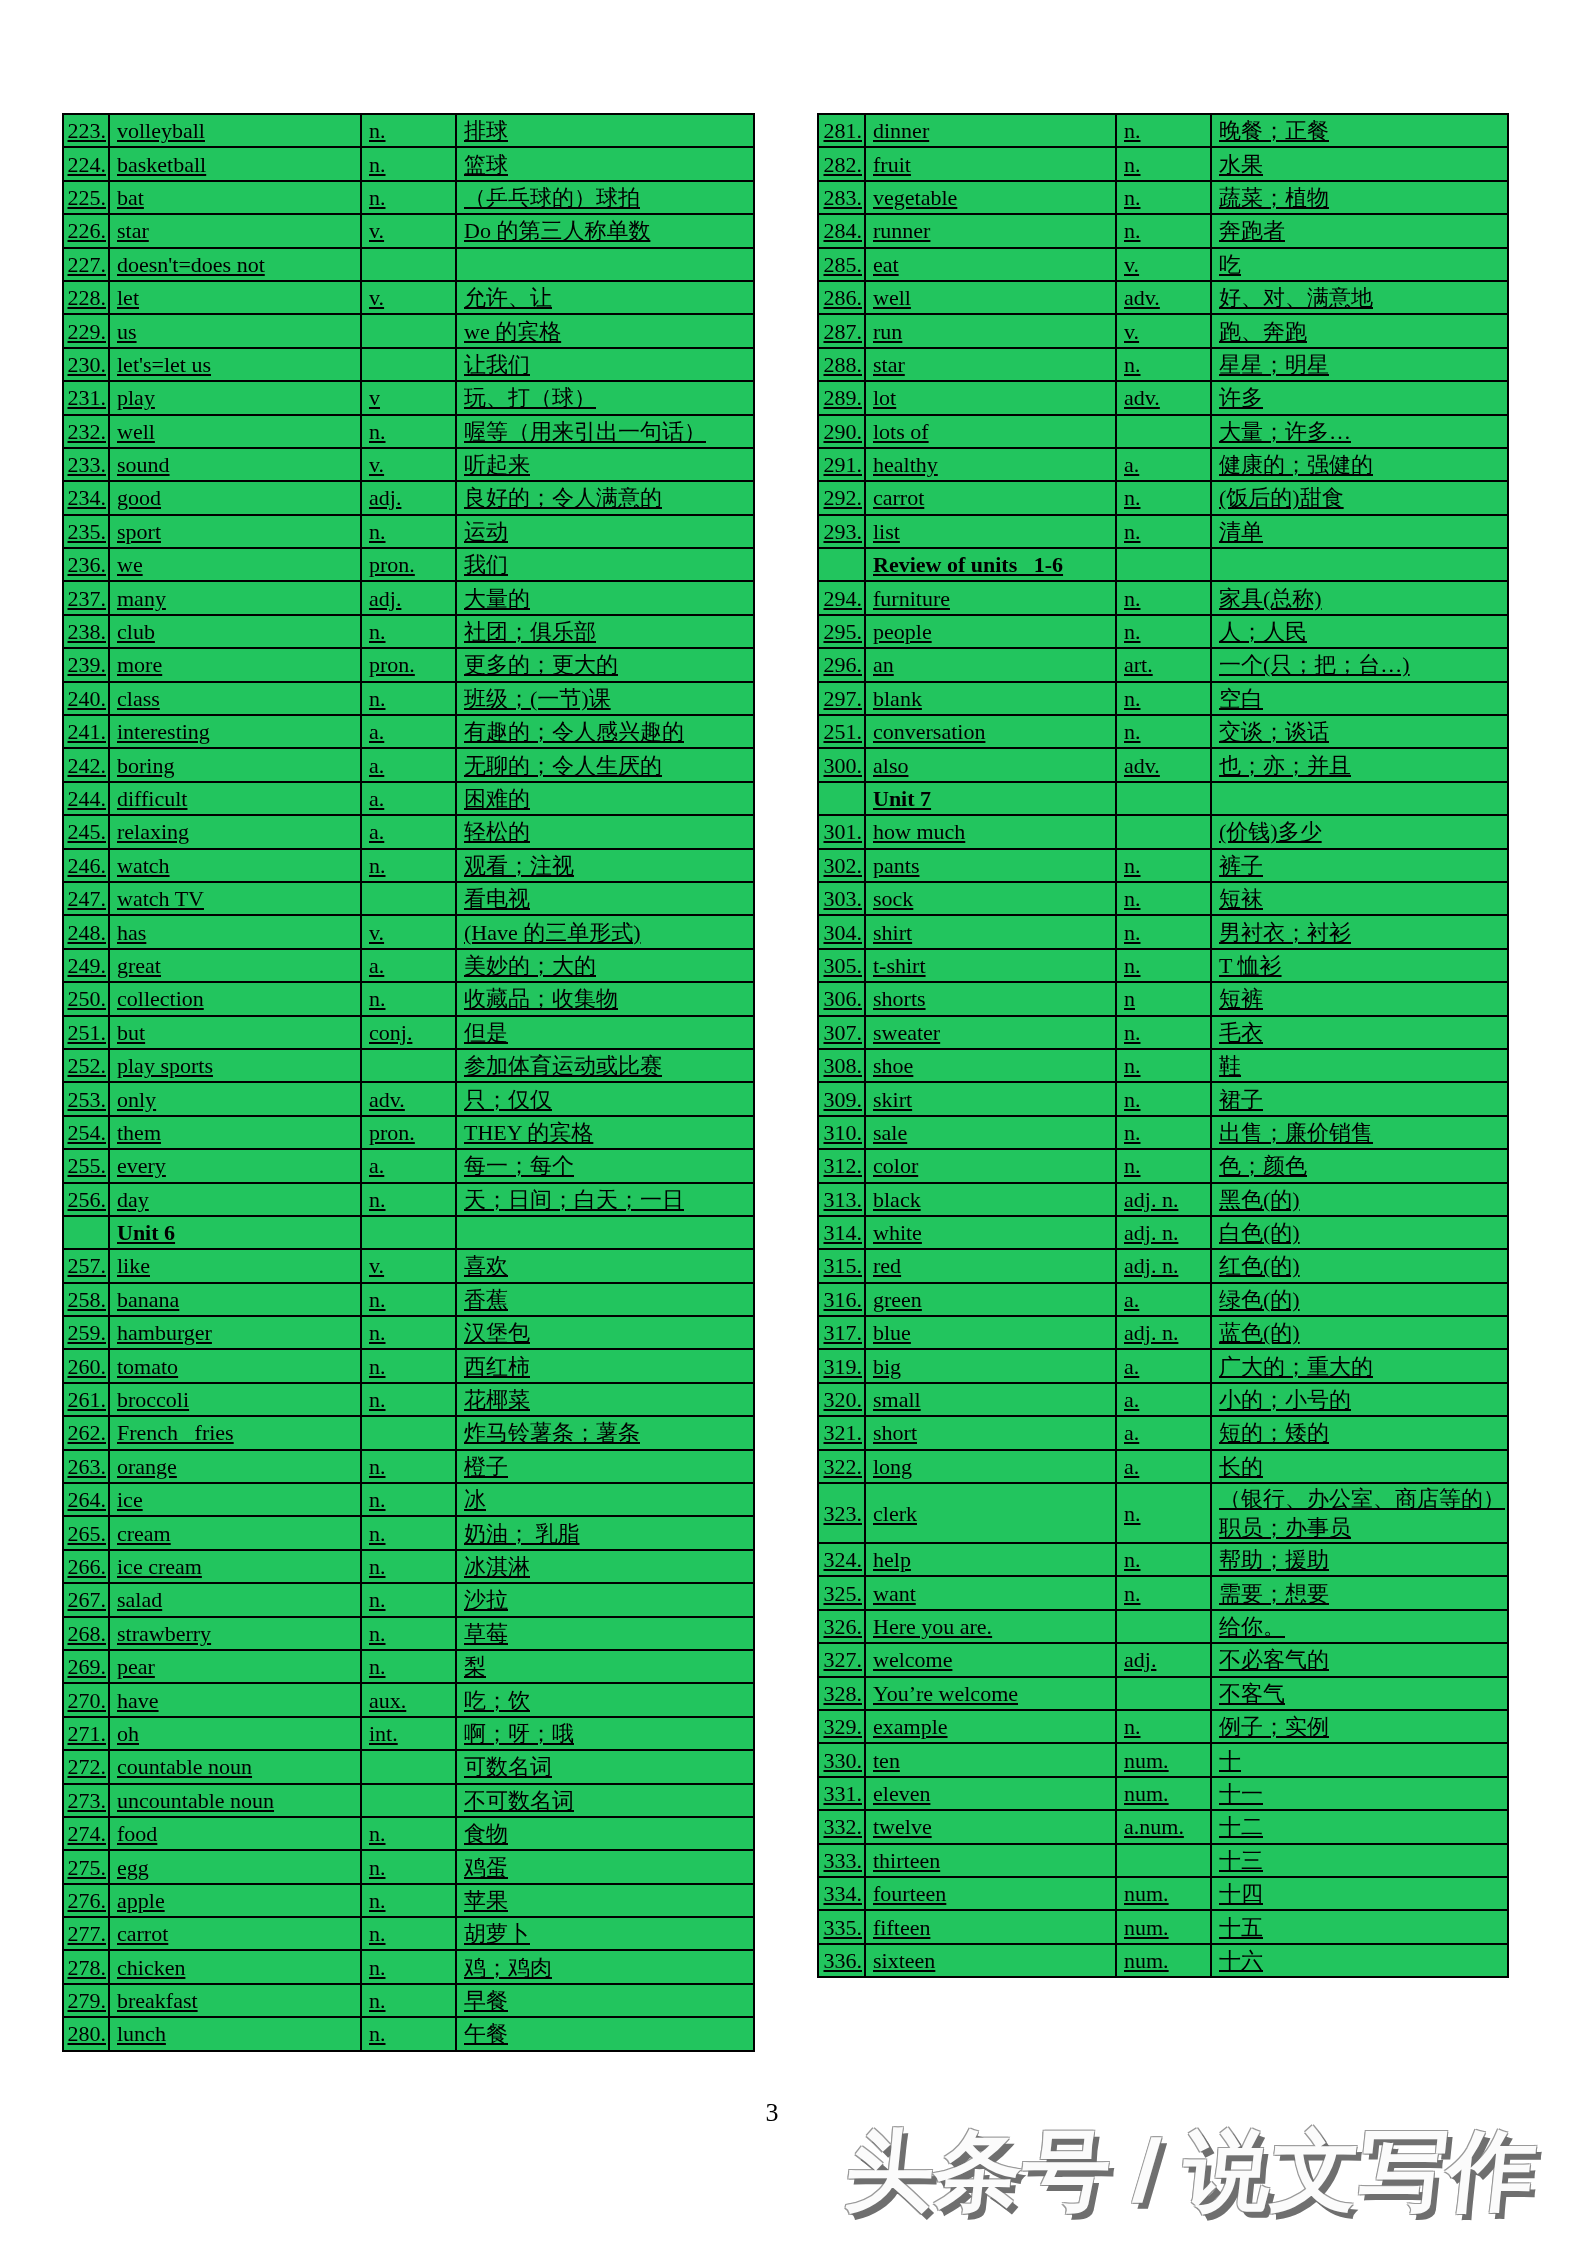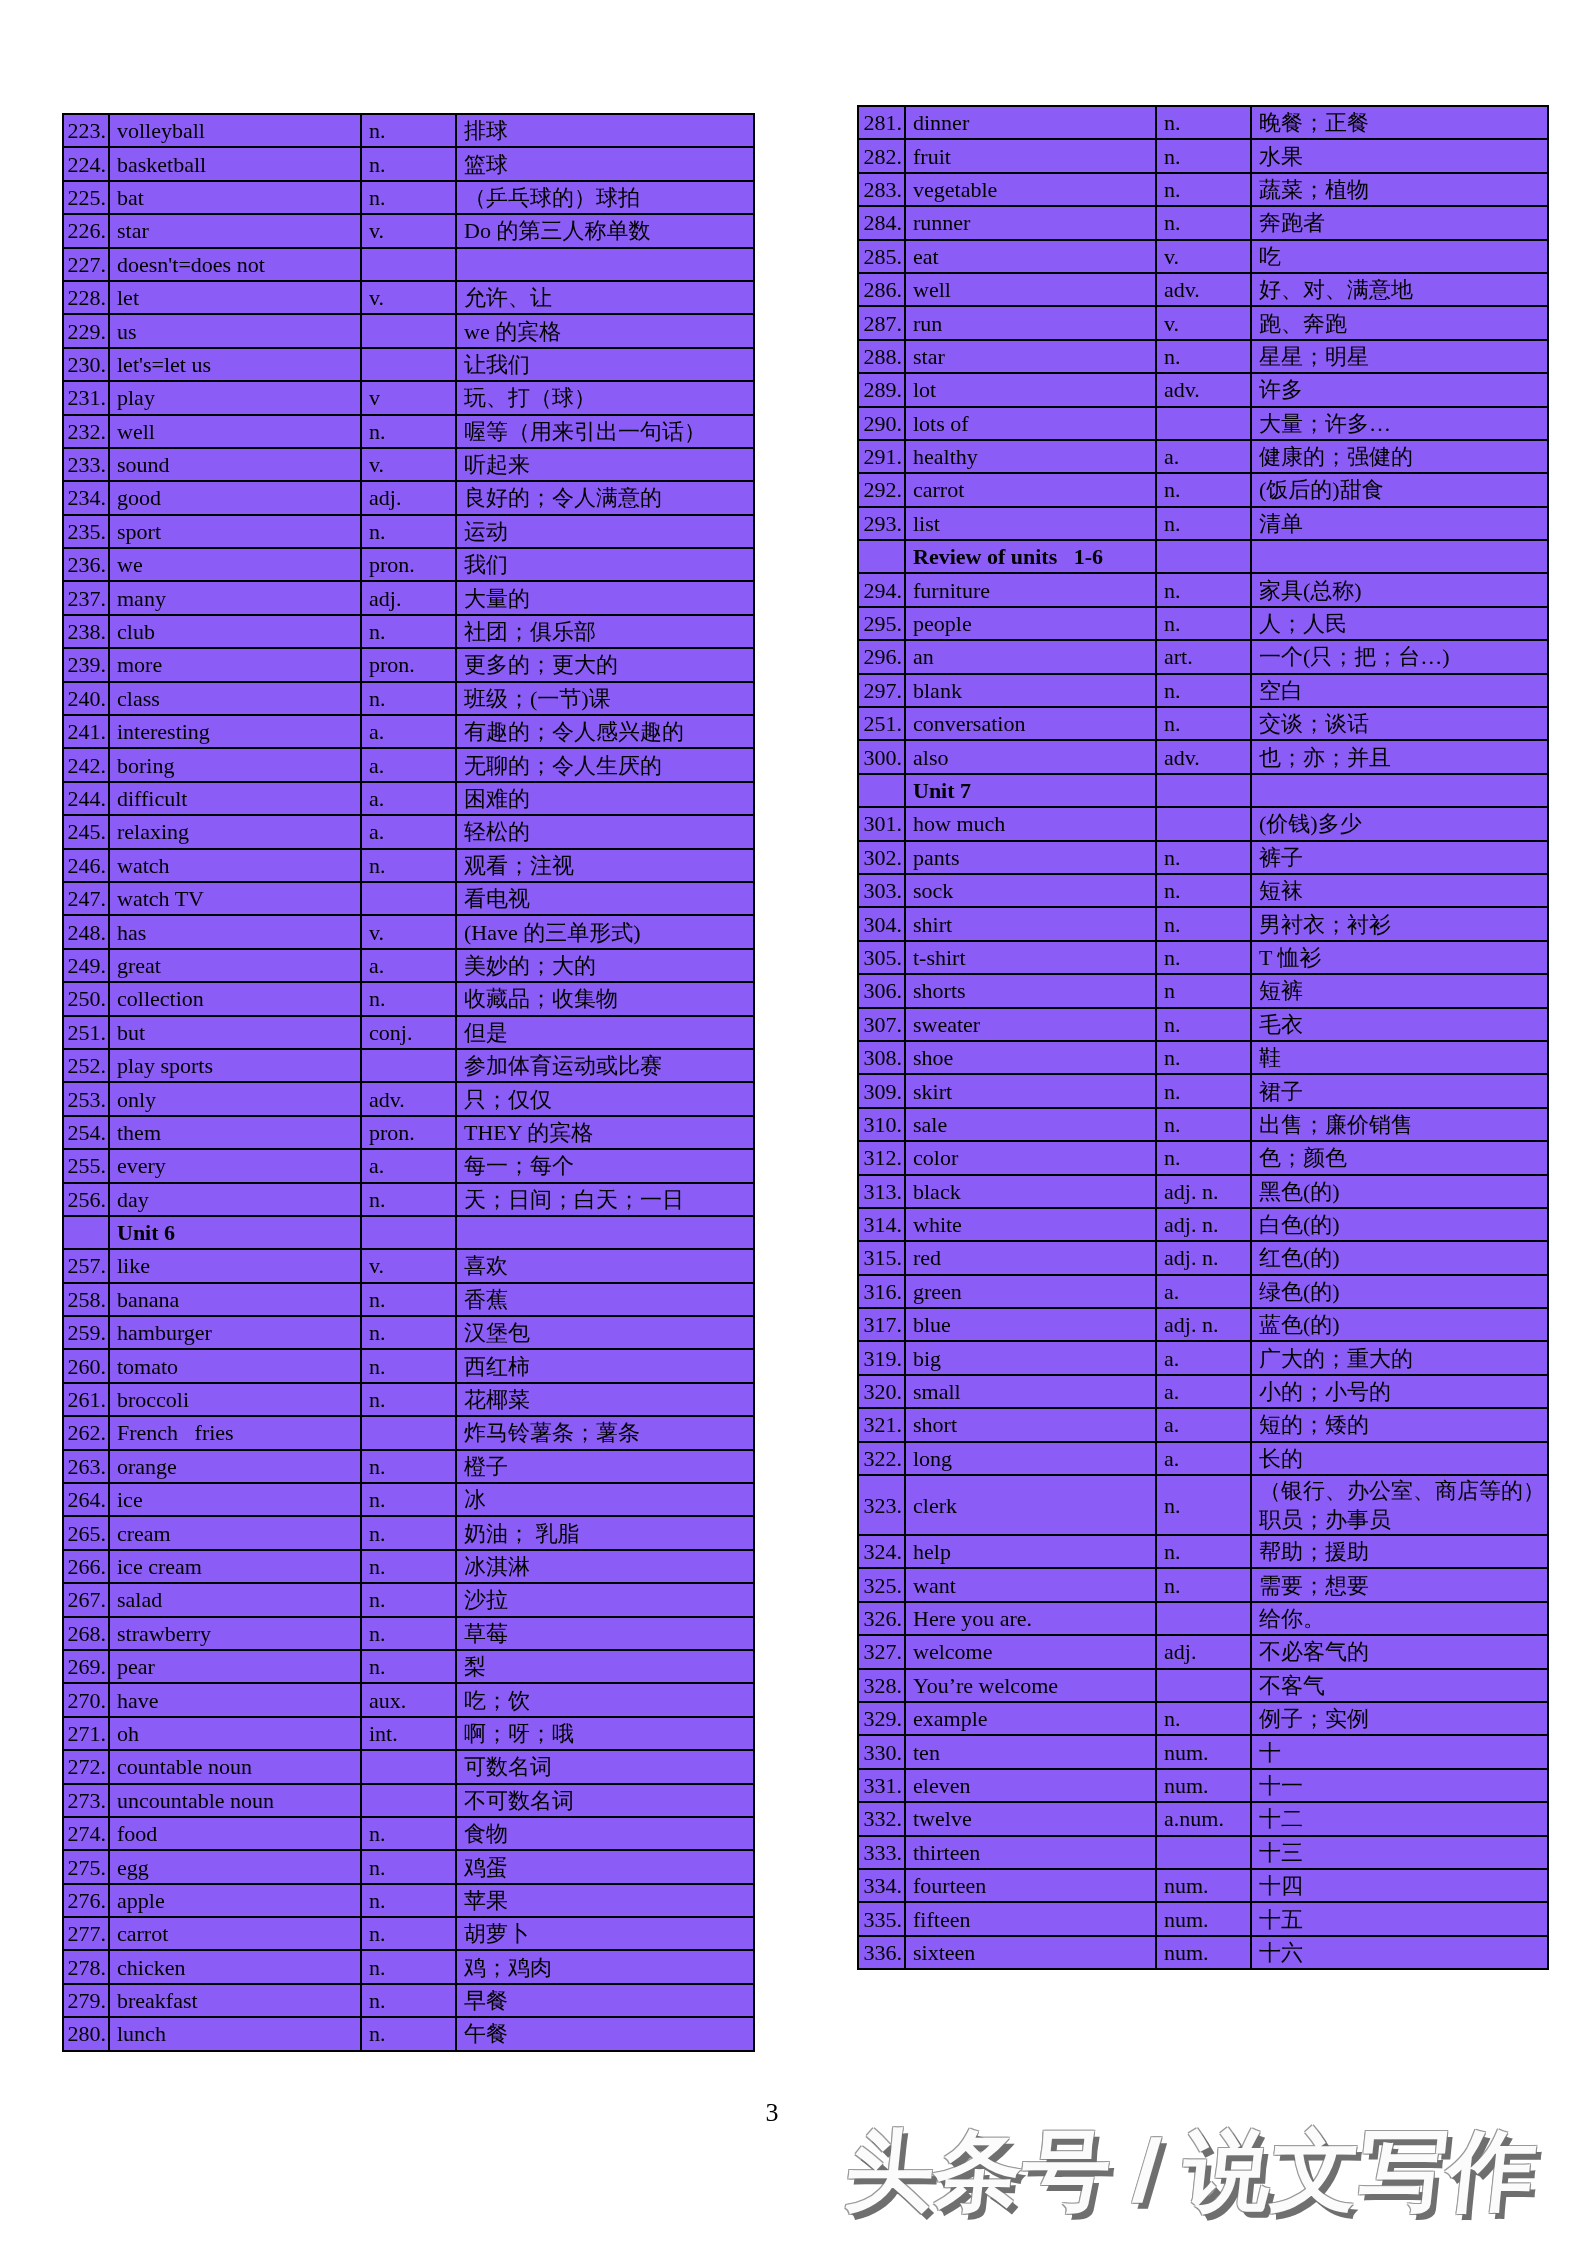--- a/index.html
+++ b/index.html
@@ -7,24 +7,25 @@
     width:1587px; height:2245px;
     background:#ffffff;
     font-family:"Liberation Serif","DejaVu Serif",serif;
     position:relative;
     color:#000;
   }
   table.voc-table {
     position:absolute;
     border-collapse:collapse;
     table-layout:fixed;
-    background:#8b5cf6;
+    background:#22c55e;
+    text-decoration:underline;
   }
   #left-table  { left:62px;  top:113px; width:691px; }
-  #right-table { left:817px; top:105px; width:690px;margin-left:40px; }
+  #right-table { left:817px; top:113px; width:690px; }
   td {
     border:2px solid #000;
     font-size:22px;
     line-height:29px;
     height:31.4px;
     vertical-align:middle;
     padding:0;
     white-space:pre-wrap;
     overflow:hidden;
   }

